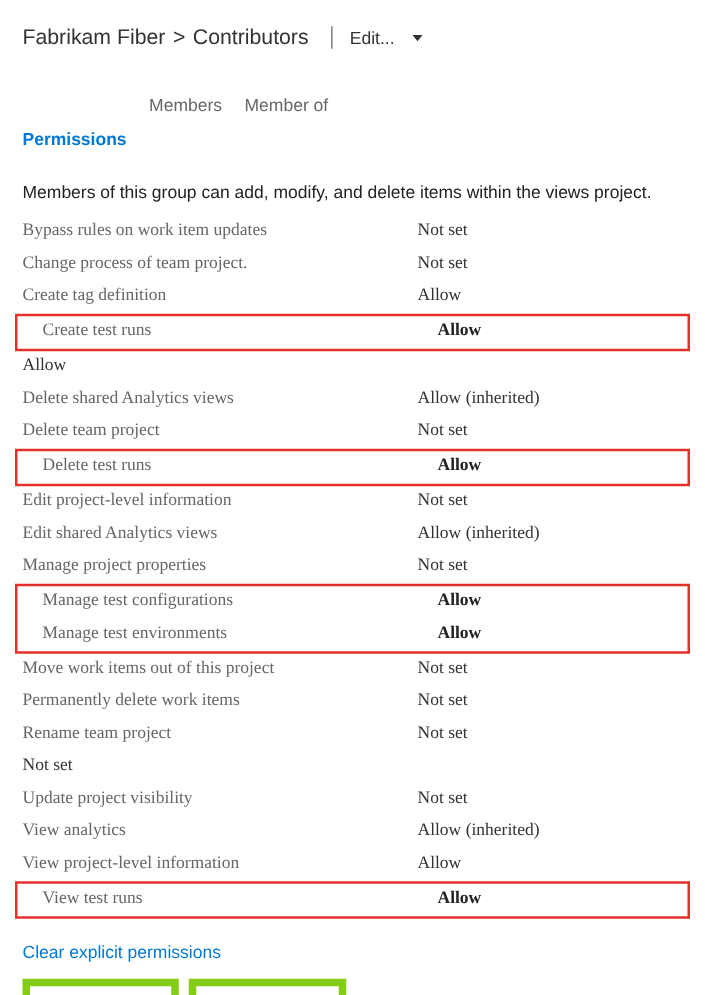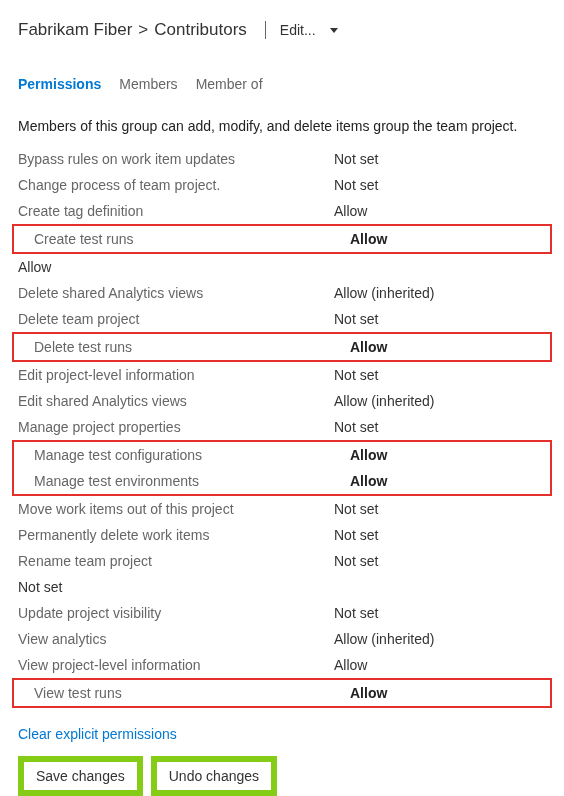--- a/index.html
+++ b/index.html
@@ -52,34 +52,35 @@
   }
   .tab {
     font-size: 14px;
     color: #666;
     cursor: pointer;
     padding-bottom: 2px;
   }
   .tab.active {
     color: #0078d4;
     font-weight: 600;
+    margin-top: 27px;
   }
   .desc {
     padding: 16px 18px 12px 18px;
     font-size: 14px;
     color: #222;
   }
   .perm-list {
     padding: 0 12px 0 12px;
   }
   .perm-row {
     display: flex;
-    align-items: center;
     padding: 4px 6px;
     min-height: 26px;
+    font-family: Liberation Serif, serif;
   }
   .perm-label {
     flex: 0 0 316px;
     color: #666;
     font-size: 14px;
   }
   .perm-value {
     flex: 1;
     color: #333;
     font-size: 14px;
@@ -127,21 +128,21 @@
     <span class="chevron-down"></span>
   </div>
 </div>
 
 <div class="tabs">
   <div class="tab active">Permissions</div>
   <div class="tab">Members</div>
   <div class="tab">Member of</div>
 </div>
 
-<div class="desc">Members of this group can add, modify, and delete items group the team project.</div>
+<div class="desc">Members of this group can add, modify, and delete items within the views project.</div>
 
 <div class="perm-list">
     <div class="perm-row">
       <div class="perm-label">Bypass rules on work item updates</div>
       <div class="perm-value">Not set</div>
     </div>
     <div class="perm-row">
       <div class="perm-label">Change process of team project.</div>
       <div class="perm-value">Not set</div>
     </div>

